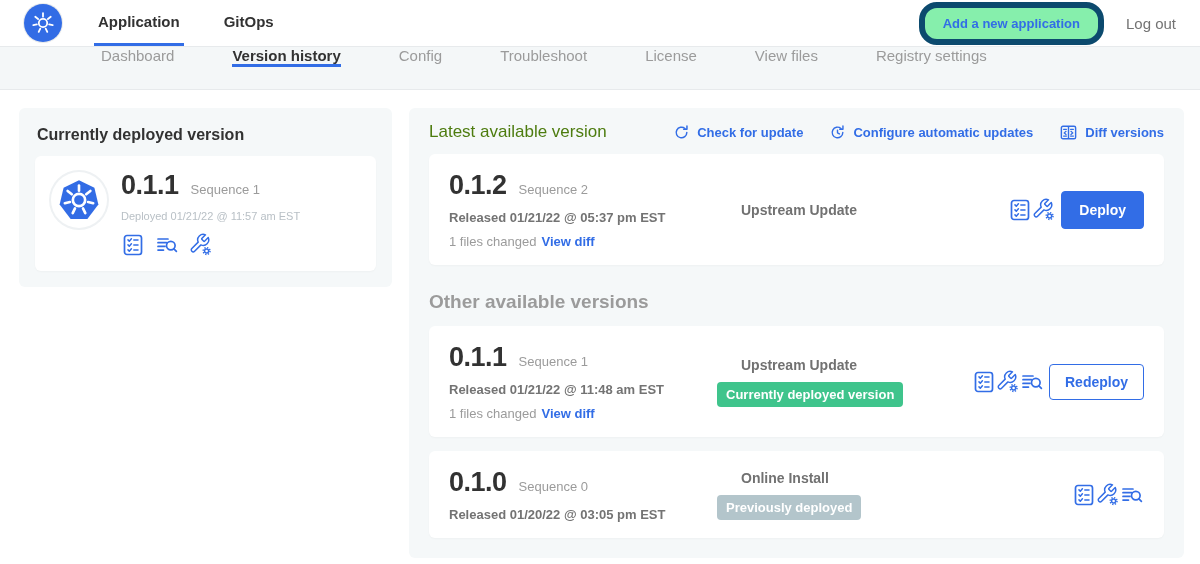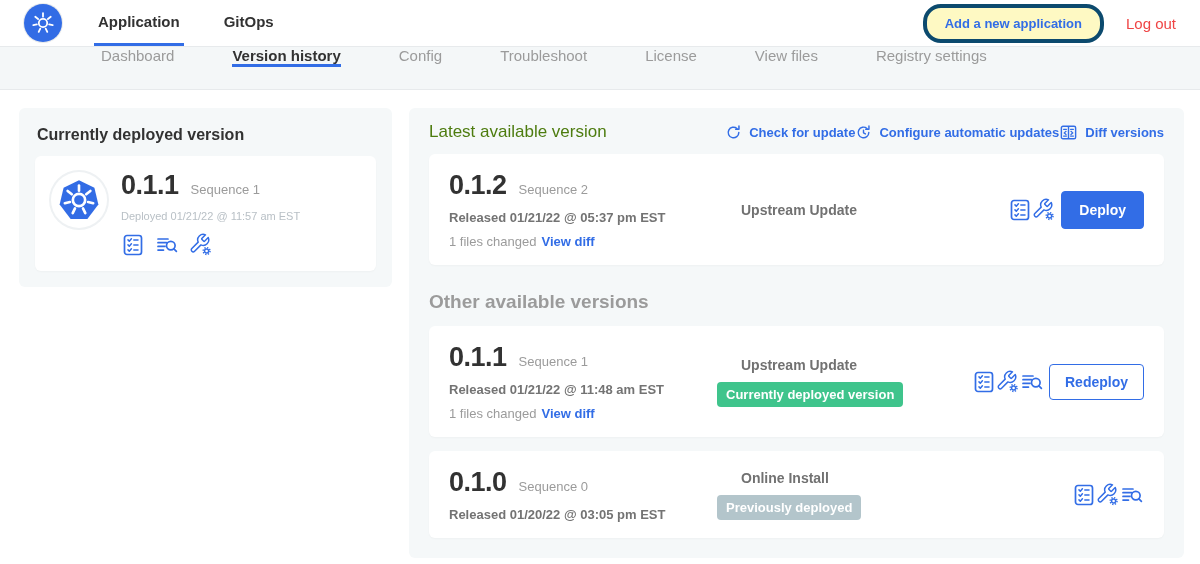--- a/index.html
+++ b/index.html
@@ -9,24 +9,24 @@
   
   .topnav { height:46px; display:flex; align-items:stretch; padding:0 24px 0 24px; }
   .logo-wrap { display:flex; align-items:center; margin-right:32px; }
   .logo-circle { width:38px; height:38px; border-radius:50%; background:#326ce5;
     display:flex; align-items:center; justify-content:center; box-shadow:0 0 0 1px #e8eaec; }
   .top-tabs { display:flex; align-items:stretch; gap:36px; }
   .top-tab { display:flex; align-items:center; font-size:15px; font-weight:700;
     color:#323232; border-bottom:3px solid transparent; padding:0 4px; cursor:pointer; }
   .top-tab.active { border-bottom-color:#326de6; }
   .topnav-right { margin-left:auto; display:flex; align-items:center; gap:22px; }
-  .pill-btn { border:4px solid #0c4a6e; color:#326de6; background:#fef9c3; font-weight:700;
+  .pill-btn { border:6px solid #0c4a6e; color:#326de6; background:#86efac; font-weight:700;
     font-size:13px; padding:8px 18px; border-radius:18px; cursor:pointer;
     font-family:"Liberation Sans", sans-serif; }
-  .logout { font-size:15px; color:#ef4444; cursor:pointer; }
+  .logout { font-size:15px; color:#737373; cursor:pointer; }
 
   
   .subnav { height:44px; background:#f4f7f8; border-top:1px solid #e7eaec;
     border-bottom:1px solid #e7eaec; display:flex; align-items:flex-start;
     padding-left:101px; gap:58px; }
   .subnav-item { display:flex; align-items:center; font-size:15px; color:#9b9b9b;
     border-bottom:3px solid transparent; cursor:pointer; }
   .subnav-item.active { color:#323232; font-weight:700; border-bottom-color:#326de6; }
 
   
@@ -47,21 +47,21 @@
   .sequence { font-size:13px; color:#9b9b9b; }
   .deployed-at { font-size:11px; color:#b9c0c6; margin-top:9px; }
   .icon-row { display:flex; align-items:center; gap:10px; margin-top:11px; }
   .icon { width:24px; height:24px; color:#326de6; cursor:pointer; flex:none; }
   .icon-sm { width:17px; height:17px; color:#326de6; flex:none; }
 
   
   .versions-panel { flex:1; padding:14px 20px 20px 20px; }
   .vp-header { display:flex; align-items:center; }
   .vp-title { font-size:17px; font-weight:400; color:#4d7c0f; }
-  .vp-actions { margin-left:auto; display:flex; align-items:center; }
+  .vp-actions { margin-left:auto; display:flex; align-items:center; gap:26px; }
   .vp-action { display:flex; align-items:center; gap:7px; color:#326de6;
     font-size:13px; font-weight:700; cursor:pointer; }
   .section-label { font-size:19px; font-weight:600; color:#9b9b9b; margin:26px 0 0 0; }
 
   .version-card { background:#fff; border-radius:6px; margin-top:12px;
     padding:16px 20px; display:flex; align-items:center;
     box-shadow:0 1px 2px rgba(0,0,0,0.03); }
   .vc-left { width:268px; flex:none; }
   .released { font-size:13px; font-weight:600; color:#737373; margin-top:9px; }
   .files-line { font-size:13px; color:#9b9b9b; margin-top:9px; }

